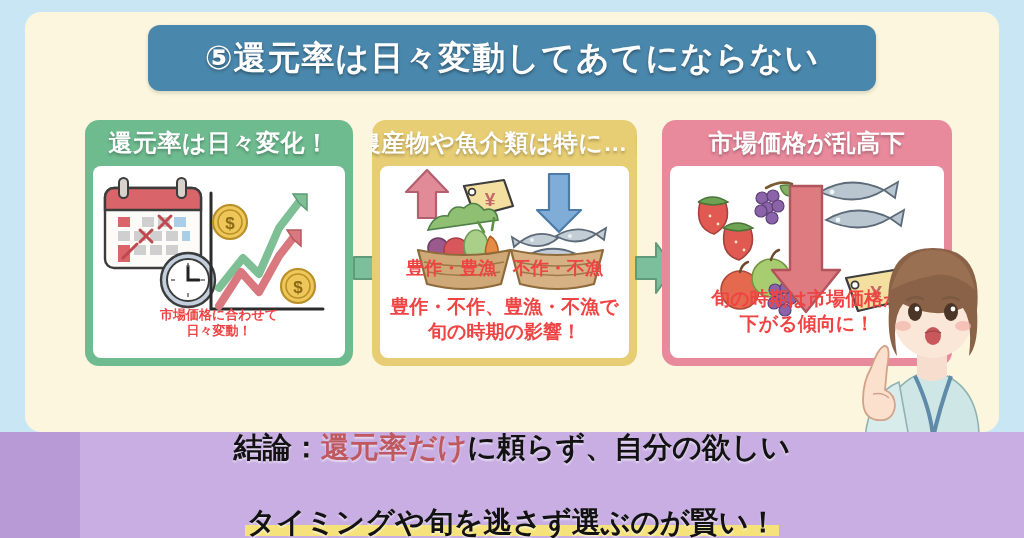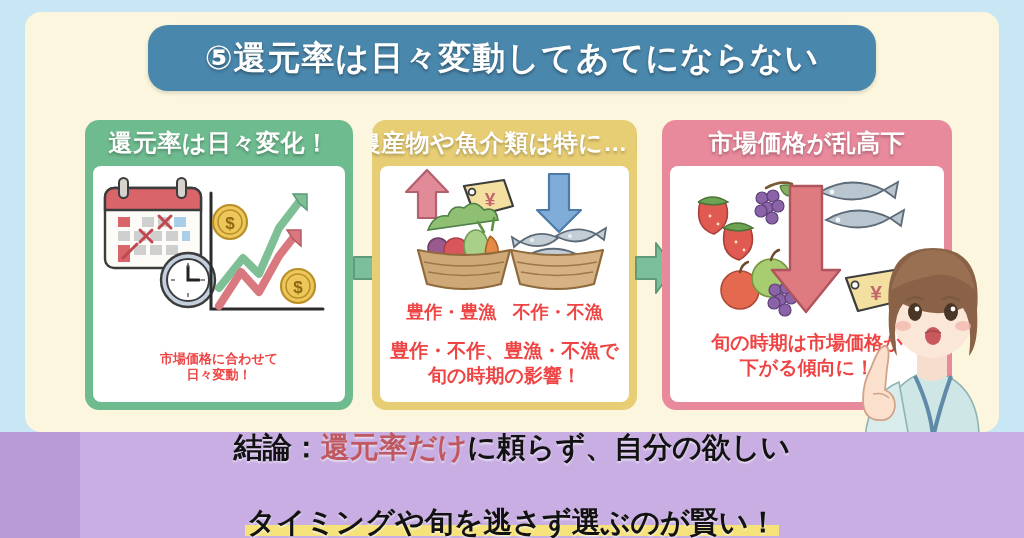--- a/index.html
+++ b/index.html
@@ -12,31 +12,31 @@
 
   
   .card{
     position:absolute;left:25px;top:12px;width:974px;height:420px;
     background:#fbf6dd;border-radius:16px;
   }
 
   
   .title-pill{
     position:absolute;left:148px;top:25px;width:728px;height:66px;
-    background:#4a87ac;border-radius:20px;
+    background:#4a87ac;border-radius:12px;
     display:flex;align-items:center;justify-content:center;
     box-shadow:0 2px 4px rgba(0,0,0,.15);
   }
   .title-pill .t{
     color:#ffffff;font-size:33px;font-weight:bold;letter-spacing:1px;
     text-shadow:0 2px 3px rgba(0,0,0,.35);white-space:nowrap;
   }
 
   
-  .panel{position:absolute;top:120px;height:290px;border-radius:14px;overflow:hidden;}
+  .panel{position:absolute;top:120px;height:246px;border-radius:14px;overflow:hidden;}
   .panel .phead{
     height:46px;display:flex;align-items:center;justify-content:center;
   }
   .panel .phead span{
     color:#ffffff;font-size:24px;font-weight:bold;letter-spacing:.5px;
     text-shadow:0 2px 3px rgba(0,0,0,.28);white-space:nowrap;
   }
   .panel .pbody{
     position:absolute;left:8px;right:8px;top:46px;bottom:8px;
     background:#ffffff;border-radius:8px;overflow:hidden;

